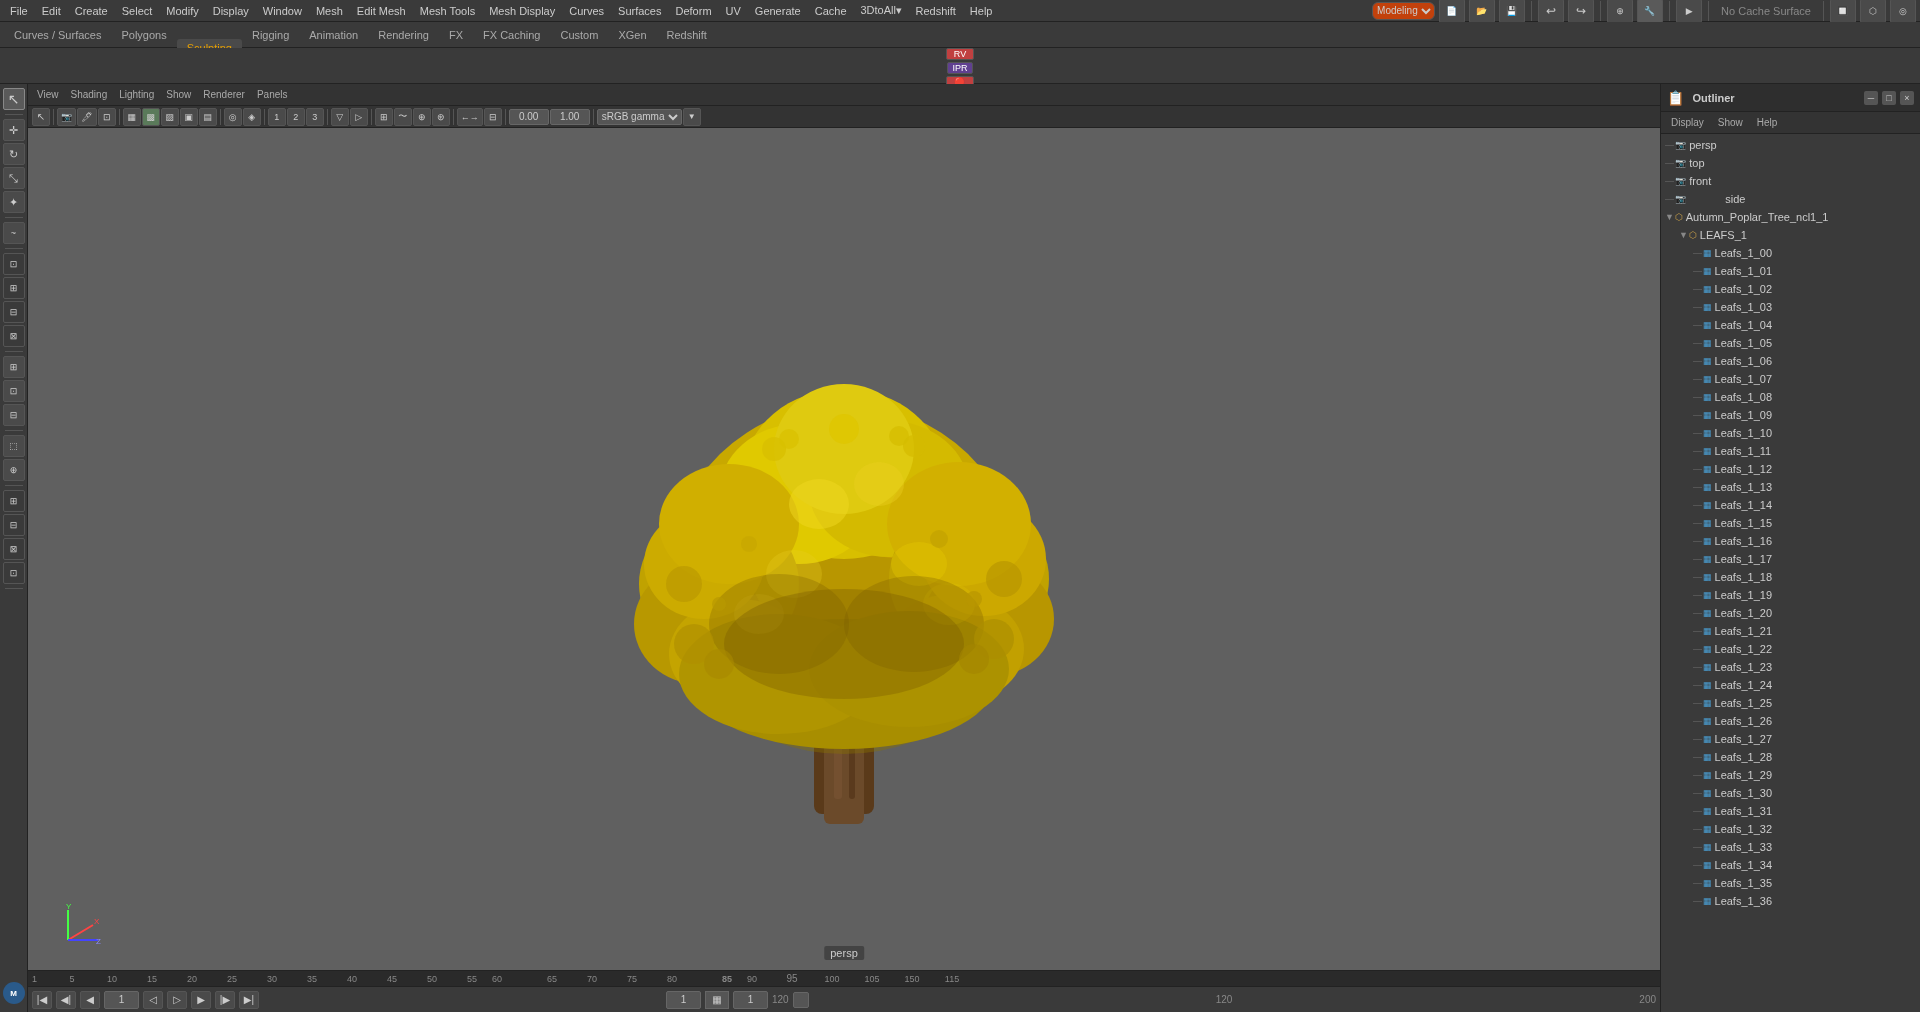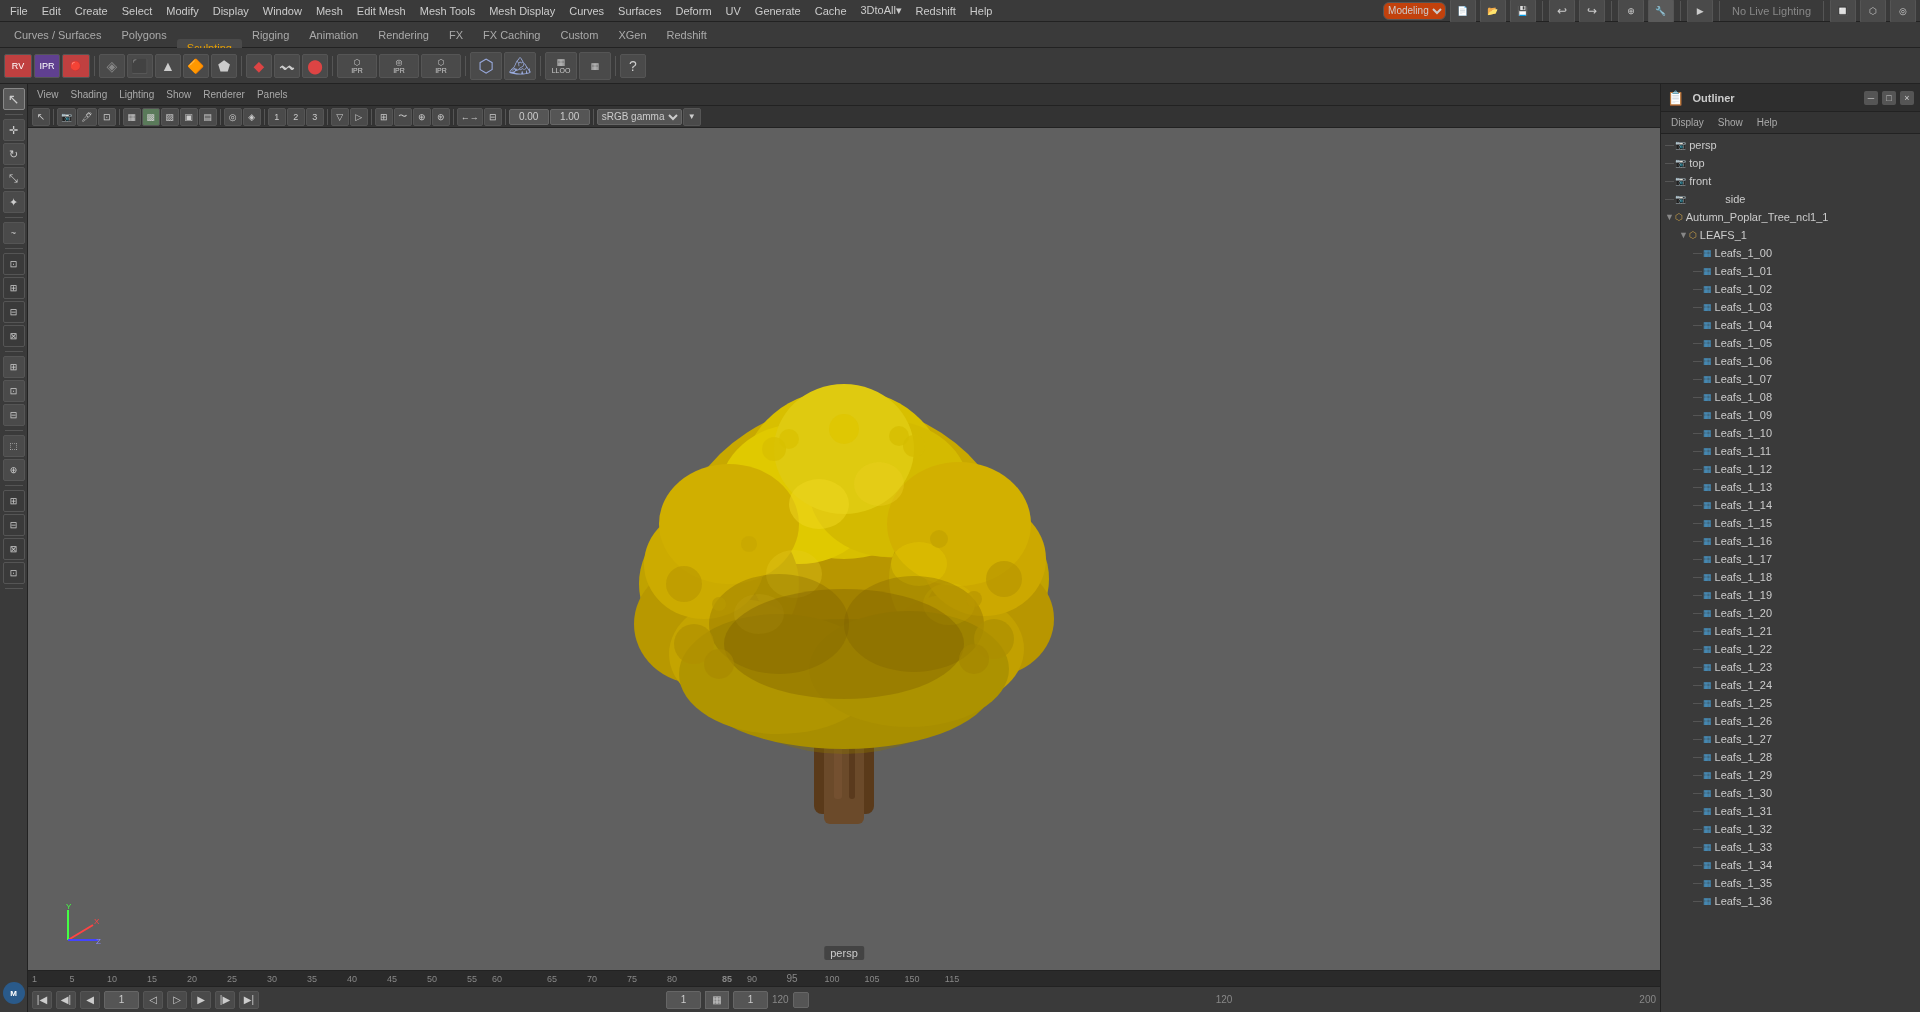--- a/index.html
+++ b/index.html
@@ -55,20 +55,21 @@
     
     .toolbar {
       background: #3a3a3a;
       height: 32px;
       display: flex;
       align-items: center;
       padding: 0 4px;
       gap: 2px;
       border-bottom: 1px solid #222;
       flex-shrink: 0;
+      flex-direction: column;
     }
     .toolbar-btn {
       width: 26px;
       height: 24px;
       background: #4a4a4a;
       border: 1px solid #555;
       border-radius: 2px;
       cursor: pointer;
       display: flex;
       align-items: center;
@@ -409,21 +410,21 @@
     <div class="toolbar-btn" style="font-size:9px;">💾</div>
     <div class="toolbar-sep"></div>
     <div class="toolbar-btn">↩</div>
     <div class="toolbar-btn">↪</div>
     <div class="toolbar-sep"></div>
     <div class="toolbar-btn" style="font-size:9px;">⊕</div>
     <div class="toolbar-btn" style="font-size:9px; background:#5a5a5a;">🔧</div>
     <div class="toolbar-sep"></div>
     <div class="toolbar-btn" style="font-size:9px;">▶</div>
     <div class="toolbar-sep"></div>
-    <span style="color:#888; font-size:11px; padding:0 6px;">No Live Lighting</span>
+    <span style="color:#888; font-size:11px; padding:0 6px;">No Cache Surface</span>
     <div class="toolbar-sep"></div>
     <div class="toolbar-btn" style="font-size:9px;">🔲</div>
     <div class="toolbar-btn" style="font-size:9px;">⬡</div>
     <div class="toolbar-btn" style="font-size:9px;">◎</div>
   </div>
 </div>
 
 <div class="shelf-tabs">
   <div class="shelf-tab">Curves / Surfaces</div>
   <div class="shelf-tab">Polygons</div>

